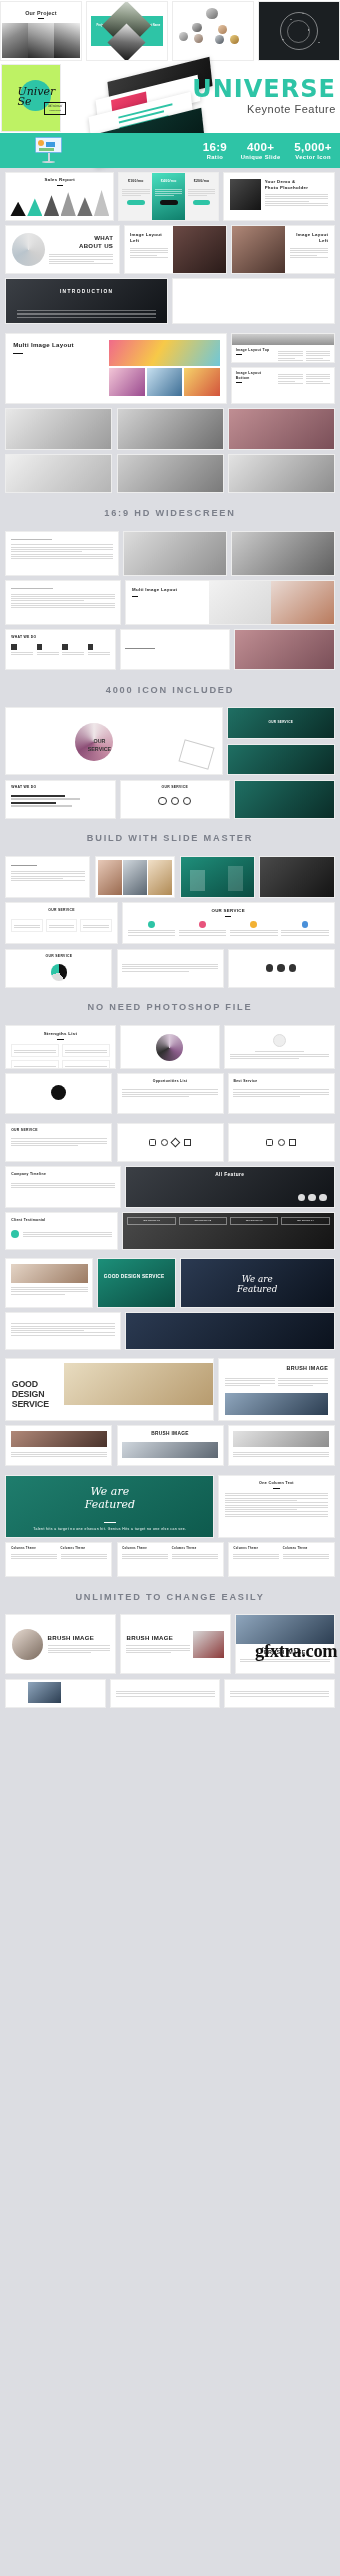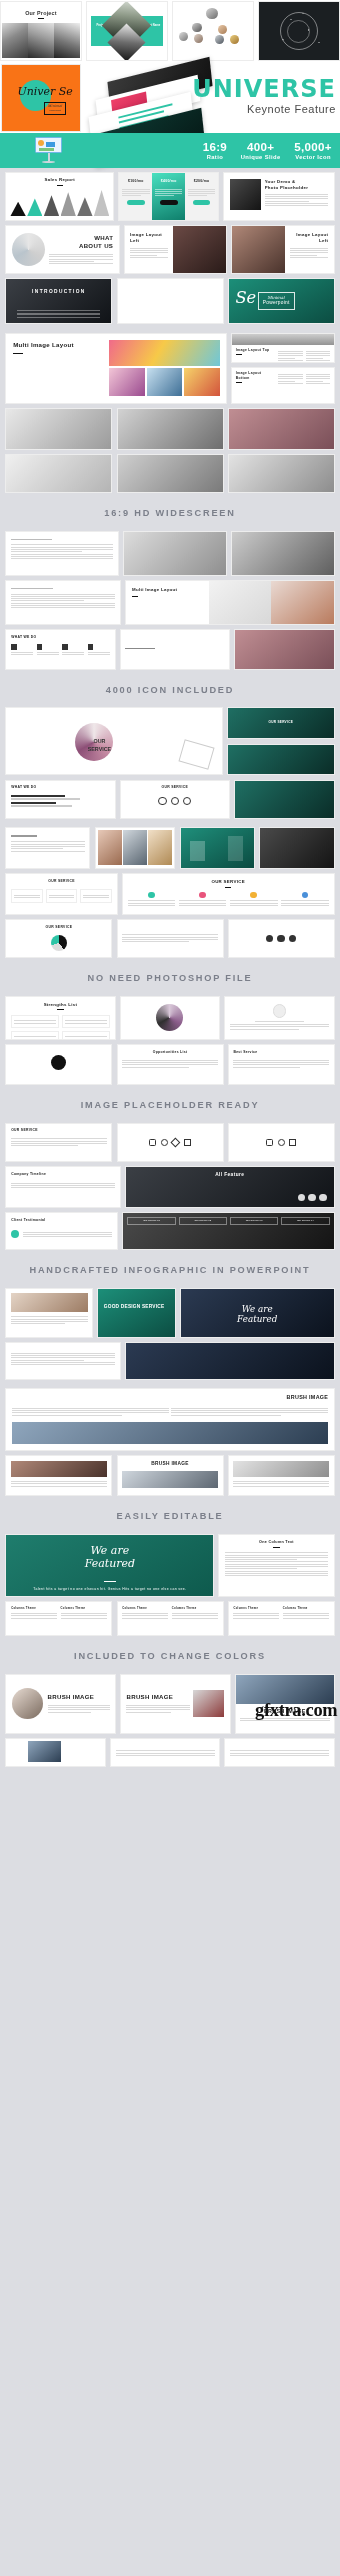--- a/index.html
+++ b/index.html
@@ -59,21 +59,21 @@
       radial-gradient(circle at 62% 48%, rgba(255,255,255,.5) 0 0.7px, transparent 1px),
       radial-gradient(circle at 40% 30%, rgba(255,255,255,.4) 0 0.7px, transparent 1px),
       radial-gradient(circle at 75% 70%, rgba(255,255,255,.4) 0 0.7px, transparent 1px),
       radial-gradient(circle at 30% 65%, rgba(255,255,255,.35) 0 0.7px, transparent 1px),
       radial-gradient(circle at 55% 20%, rgba(255,255,255,.3) 0 0.7px, transparent 1px);
   }
   .h-dark .ring{position:absolute;left:50%;top:50%;width:38px;height:38px;margin:-19px 0 0 -19px;border:0.7px solid rgba(255,255,255,.45);border-radius:50%;}
   .h-dark .ring2{position:absolute;left:50%;top:50%;width:23px;height:23px;margin:-11.6px 0 0 -11.6px;border:0.7px solid rgba(255,255,255,.35);border-radius:50%;}
 
   .hero-mid { display:flex; position:relative; height:68px; margin-top:2.7px;}
-  .logo-card{width:80px;background:#f97316;border:0.7px solid #ececec;position:relative;margin-left:1.4px;}
+  .logo-card{width:60px;background:#bef264;border:0.7px solid #ececec;position:relative;margin-left:1.4px;}
   .logo-blob{position:absolute;left:17.7px;top:15px;width:31px;height:31px;border-radius:50%;background:#2ec4a6;}
   .logo-script{position:absolute;left:15px;top:22px;font-family:"DejaVu Serif",serif;font-style:italic;font-size:11px;color:#111;line-height:.95;}
   .logo-box{position:absolute;left:42px;top:37px;border:0.7px solid #111;padding:1.4px 2.7px;font-size:2.3px;text-align:center;line-height:1.5;}
   .logo-box i{font-family:"DejaVu Serif",serif;font-size:3.4px;display:block;}
 
   .brand{position:absolute;right:4.1px;top:13.6px;text-align:right;}
   .brand .u{font-size:24px;font-weight:bold;letter-spacing:1px;color:#2ec4a6;line-height:1;font-family:"DejaVu Sans",sans-serif;}
   .brand .k{font-size:11px;color:#4a4a4a;letter-spacing:0.5px;margin-top:2px;}
 
   .deck{position:absolute;left:90px;top:-1.4px;width:143px;height:102px;}
@@ -342,27 +342,20 @@
     <div class="row">
       <div class="s ph kb" style="flex:1;height:46px;position:relative">
         <div style="position:absolute;left:0;right:0;top:9.5px;text-align:center;color:#fff;font-size:4.8px;font-weight:bold;letter-spacing:1.4px">INTRODUCTION</div>
         <div style="position:absolute;left:11px;right:11px;bottom:5.4px">
           <div style="height:1.4px;background:rgba(255,255,255,.35);margin-bottom:2px"></div>
           <div style="height:1.4px;background:rgba(255,255,255,.35);margin-bottom:2px"></div>
           <div style="height:1.4px;background:rgba(255,255,255,.35)"></div>
         </div>
       </div>
       <div class="s" style="flex:1;height:46px"></div>
-      <div class="s" style="flex:1;height:46px;background:linear-gradient(150deg,#1c8f79,#0c4d42);position:relative">
-        <div style="position:absolute;left:6.8px;top:11px;font-family:'DejaVu Serif',serif;font-style:italic;font-size:16.3px;color:#fff;line-height:1">Se</div>
-        <div style="position:absolute;left:29px;top:12.3px;border:0.7px solid rgba(255,255,255,.85);padding:2px 4.1px;text-align:center;color:#fff;line-height:1.4">
-          <div style="font-family:'DejaVu Serif',serif;font-style:italic;font-size:4.1px">Minimal</div>
-          <div style="font-size:4.8px;letter-spacing:0.3px">Powerpoint</div>
-        </div>
-      </div>
     </div>
   </div>
 
 
   <div class="band">
     <div class="row">
       <div class="s" style="flex:2;height:71px;padding:6.8px;display:flex;gap:5.4px">
         <div style="width:44%">
           <div class="tt big" style="line-height:1.5">Multi Image Layout</div>
           <div class="dash2" style="width:9.5px;height:1.4px;margin-top:3.4px"></div>
@@ -562,20 +555,23 @@
         <div style="display:flex;gap:4.1px;margin-top:6.8px;justify-content:center">
           <div class="circ" style="width:8.2px;height:8.2px;border:0.7px solid #333"></div>
           <div class="circ" style="width:8.2px;height:8.2px;border:0.7px solid #333"></div>
           <div class="circ" style="width:8.2px;height:8.2px;border:0.7px solid #333"></div>
         </div>
       </div>
       <div class="s ph teal" style="flex:1;height:39px"></div>
     </div>
   </div>
 
+  <div class="divider">
+    <span>BUILD WITH SLIDE MASTER</span>
+  </div>
 
   <div class="band">
     <div class="row">
       <div class="s" style="flex:1;height:42px;padding:4.8px">
         <div class="lines">
             <i style="width:35%;height:1.4px;background:#999"></i>
           </div>
         <div class="lines" style="margin-top:4.8px">
             <i></i>
             <i></i>
@@ -751,23 +747,20 @@
         <div class="lines" style="margin-top:5.4px">
             <i></i>
             <i></i>
             <i></i>
             <i></i>
           </div>
       </div>
     </div>
   </div>
 
-  <div class="divider">
-    <span>IMAGE PLACEHOLDER READY</span>
-  </div>
 
   <div class="band">
     <div class="row">
       <div class="s" style="flex:1;height:39px;padding:4.8px">
         <div class="tt" style="font-size:3.4px">OUR SERVICE</div>
         <div class="lines" style="margin-top:5.4px">
             <i></i>
             <i></i>
             <i></i>
             <i></i>
@@ -819,23 +812,20 @@
       </div>
       <div class="s ph dk" style="flex:2;height:38px;position:relative;display:flex;align-items:flex-start;gap:2.7px;padding:4.1px">
         <div style="flex:1;border:0.7px solid rgba(255,255,255,.4);text-align:center;font-size:2.5px;color:#fff;padding:1.4px">Our Service 01</div>
         <div style="flex:1;border:0.7px solid rgba(255,255,255,.4);text-align:center;font-size:2.5px;color:#fff;padding:1.4px">Our Service 02</div>
         <div style="flex:1;border:0.7px solid rgba(255,255,255,.4);text-align:center;font-size:2.5px;color:#fff;padding:1.4px">Our Service 03</div>
         <div style="flex:1;border:0.7px solid rgba(255,255,255,.4);text-align:center;font-size:2.5px;color:#fff;padding:1.4px">Our Service 04</div>
       </div>
     </div>
   </div>
 
-  <div class="divider">
-    <span>HANDCRAFTED INFOGRAPHIC IN POWERPOINT</span>
-  </div>
 
   <div class="band">
     <div class="row">
       <div class="s" style="flex:1;height:50px;padding:4.8px">
         <div class="ph" style="height:19px;background:linear-gradient(140deg,#e4d4c6,#9c7b63)"></div>
         <div class="lines" style="margin-top:4.1px">
             <i></i>
             <i></i>
             <i></i>
             <i></i>
@@ -863,20 +853,28 @@
             <i></i>
           </div>
       </div>
       <div class="s ph night" style="flex:2;height:38px"></div>
     </div>
   </div>
 
 
   <div class="band">
     <div class="row">
+      <div class="s" style="flex:2;height:63px;position:relative;overflow:hidden">
+        <div style="position:absolute;right:0;top:4.1px;width:72%;height:42px;background:linear-gradient(140deg,#e8dcc0,#b79b6e)"></div>
+        <div style="position:absolute;left:5.4px;bottom:11px;font-size:8.8px;font-weight:bold;line-height:1.15;letter-spacing:-0.2px">
+          <div>GOOD</div>
+            <div>DESIGN</div>
+            <div>SERVICE</div>
+        </div>
+      </div>
       <div class="s" style="flex:1;height:63px;padding:5.4px;text-align:right">
         <div class="tt" style="font-size:5.4px">BRUSH IMAGE</div>
         <div style="display:flex;gap:2.7px;margin-top:3.4px">
           <div style="flex:1" class="lines">
               <i></i>
               <i></i>
               <i></i>
               <i></i>
             </div>
           <div style="flex:1" class="lines">
@@ -907,23 +905,20 @@
         <div class="ph" style="height:16.3px;background:linear-gradient(140deg,#e3e3e3,#8f8f8f)"></div>
         <div class="lines" style="margin-top:4.1px">
             <i></i>
             <i></i>
             <i></i>
           </div>
       </div>
     </div>
   </div>
 
-  <div class="divider">
-    <span>EASILY EDITABLE</span>
-  </div>
 
   <div class="band">
     <div class="row">
       <div class="s" style="flex:2;height:63px;position:relative;background:linear-gradient(150deg,#1f7d6d,#0e5a4d)">
         <div style="position:absolute;left:0;right:0;top:9.5px;text-align:center;color:#fff;font-family:'DejaVu Serif',serif;font-style:italic;font-size:11px;line-height:1.2">
           <div>We are</div>
           <div>Featured</div>
         </div>
         <div style="position:absolute;left:50%;top:46px;width:12.3px;height:1px;margin-left:-6.1px;background:#fff"></div>
         <div style="position:absolute;left:12.3px;right:12.3px;bottom:4.1px;text-align:center;color:#fff;font-size:3.4px;letter-spacing:0.4px;line-height:1.5">Talent hits a target no one elsecan hit. Genius Hits a target no one else can see.</div>
@@ -1005,21 +1000,21 @@
                 <i></i>
                 <i></i>
               </div>
             </div>
         </div>
       </div>
     </div>
   </div>
 
   <div class="divider">
-    <span>INCLUDED TO CHANGE COLORS</span>
+    <span>UNLIMITED TO CHANGE EASILY</span>
   </div>
 
   <div class="band">
     <div class="row">
       <div class="s" style="flex:1;height:60px;padding:5.4px;display:flex;align-items:center;gap:4.8px">
         <div class="circ" style="width:31px;height:31px;background:linear-gradient(140deg,#e7dbd2,#7a6a5e)"></div>
         <div style="flex:1">
           <div class="tt" style="font-size:6.1px;line-height:1.3">BRUSH IMAGE</div>
           <div class="lines" style="margin-top:3.4px">
               <i></i>

